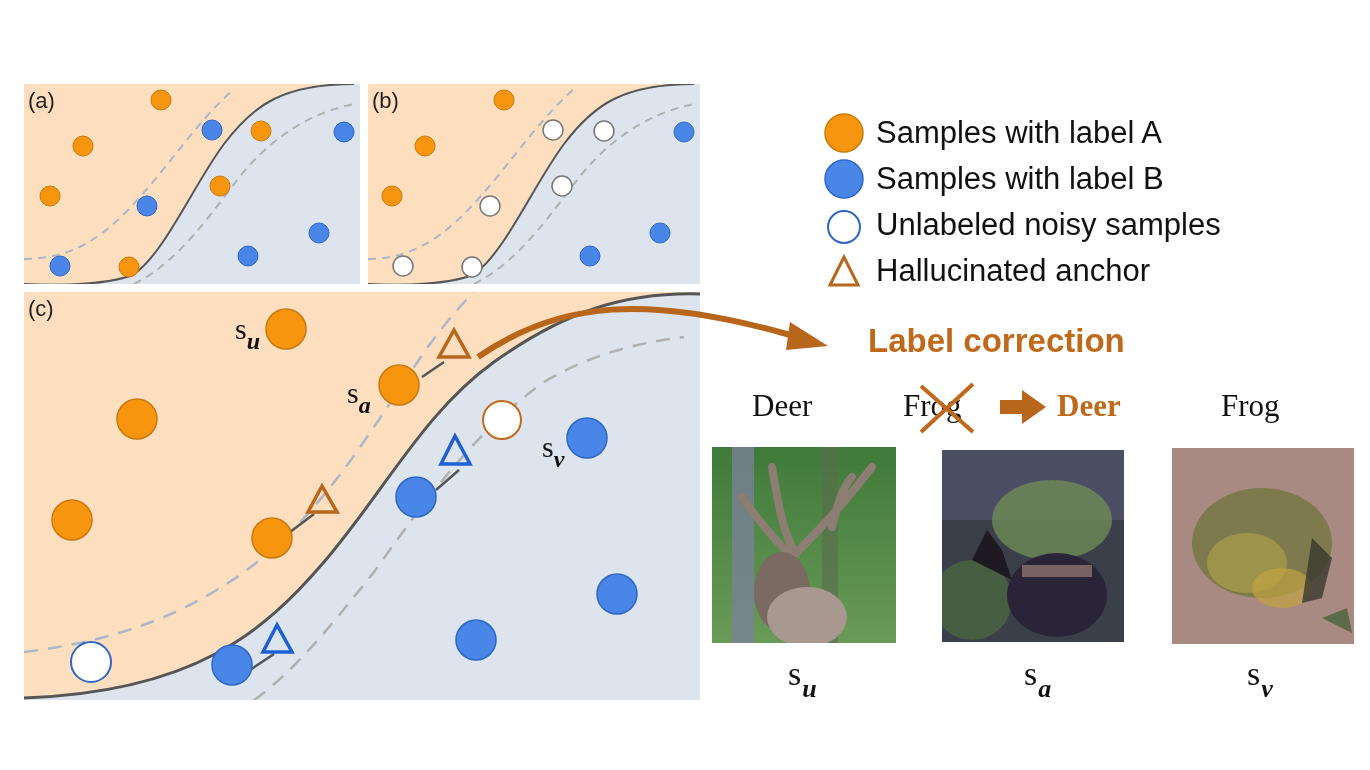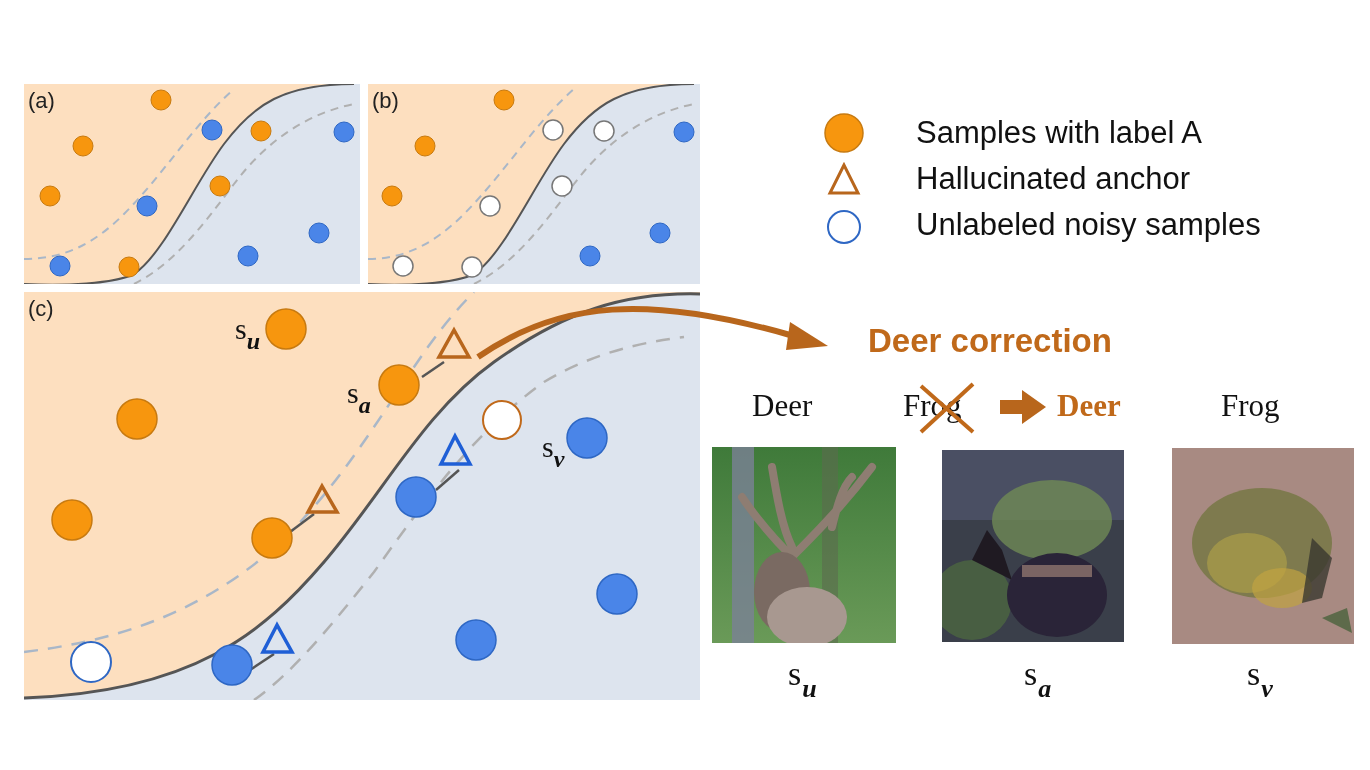--- a/index.html
+++ b/index.html
@@ -2,21 +2,21 @@
 <html><head>
   <meta charset="utf-8">
   <style>
     html, body { margin: 0; padding: 0; background: #ffffff; }
     body { width: 1370px; height: 770px; position: relative; overflow: hidden;
            font-family: "Liberation Sans", sans-serif; }
     .panel { position: absolute; overflow: hidden; }
     .panel svg { position: absolute; left: 0; top: 0; }
     .panel-label { position: absolute; font-size: 22px; color: #222; font-family: "Liberation Sans", sans-serif; }
     .legend { position: absolute; left: 822px; top: 110px; }
-    .legend-item { display: flex; align-items: center; height: 46px; gap: 40px; }
+    .legend-item { display: flex; align-items: center; height: 46px; }
     .legend-item svg { width: 48px; height: 44px; flex: 0 0 48px; }
     .legend-item span { font-size: 31px; color: #111; margin-left: 6px; font-family: "Liberation Sans", sans-serif; }
     .lc-title { position: absolute; left: 868px; top: 322px; font-size: 33px; font-weight: bold; color: #c0691a; font-family: "Liberation Sans", sans-serif; }
     .cls { position: absolute; top: 388px; font-size: 31px; color: #111; font-family: Liberation Serif, serif; }
     .cls.corrected { color: #c0691a; font-weight: bold; }
     .thumb { position: absolute; width: 184px; height: 196px; }
     .sub { position: absolute; top: 655px; font-family: "Liberation Serif", serif; font-size: 34px; color: #111; }
     .sub i { font-weight: bold; font-size: 26px; position: relative; top: 12px; margin-left: 1px; }
     .overlay { position: absolute; left: 0; top: 0; pointer-events: none; }
   </style>
@@ -141,33 +141,39 @@
 
 <div class="legend">
   <div class="legend-item">
     <svg>
         <circle cx="22" cy="22" r="19" fill="#f7960e" stroke="#c77a10" stroke-width="1.5"></circle>
       </svg>
     <span>Samples with label A</span>
   </div>
   <div class="legend-item">
     <svg>
+        <circle cx="22" cy="22" r="19" fill="#4a85e8" stroke="#2e67c4" stroke-width="1.5"></circle>
+      </svg>
+    <span>Samples with label B</span>
+  </div>
+  <div class="legend-item">
+    <svg>
+        <circle cx="22" cy="24" r="16" fill="#ffffff" stroke="#2e67c4" stroke-width="2"></circle>
+      </svg>
+    <span>Unlabeled noisy samples</span>
+  </div>
+  <div class="legend-item">
+    <svg>
         <polygon points="22,8 8,36 36,36" fill="none" stroke="#b8661c" stroke-width="3"></polygon>
       </svg>
     <span>Hallucinated anchor</span>
   </div>
-  <div class="legend-item">
-    <svg>
-        <circle cx="22" cy="24" r="16" fill="#ffffff" stroke="#2e67c4" stroke-width="2"></circle>
-      </svg>
-    <span>Unlabeled noisy samples</span>
-  </div>
-</div>
-
-<div class="lc-title">Deer correction</div>
+</div>
+
+<div class="lc-title">Label correction</div>
 
 <div class="cls" style="left:752px;">Deer</div>
 <div class="cls" style="left:903px;">
   <span>Frog</span>
   <svg width="80" height="60" style="position:absolute; left:8px; top:-10px;">
     <line x1="10" y1="8" x2="62" y2="54" stroke="#c0691a" stroke-width="4"></line>
     <line x1="62" y1="6" x2="10" y2="54" stroke="#c0691a" stroke-width="4"></line>
   </svg>
 </div>
 <svg width="50" height="34" style="position:absolute; left:1000px; top:390px;">

